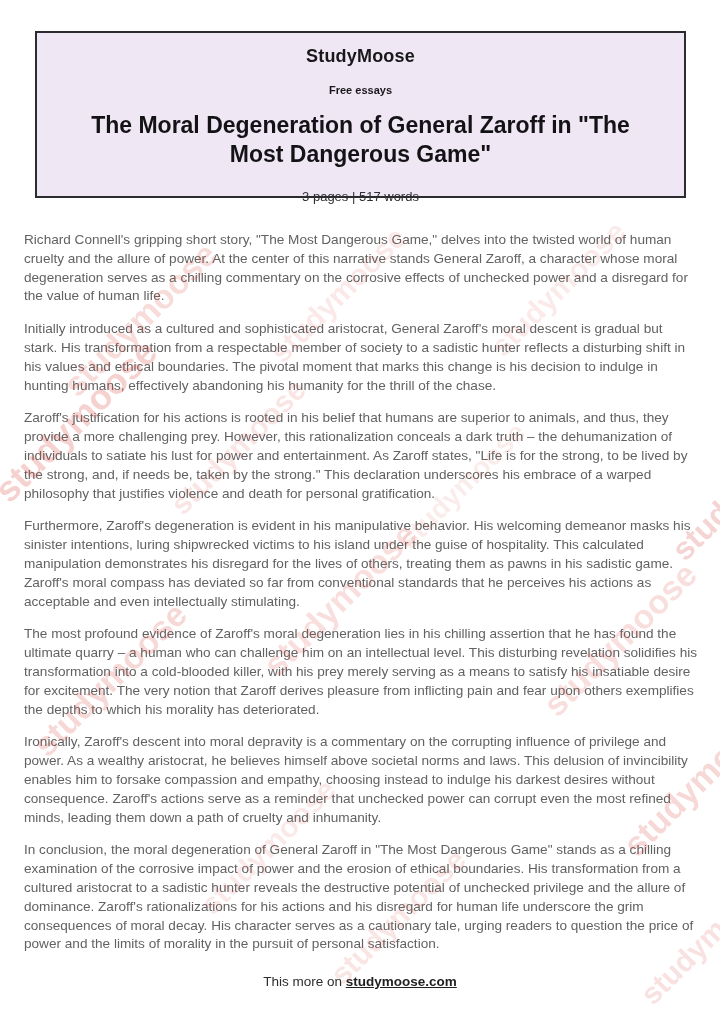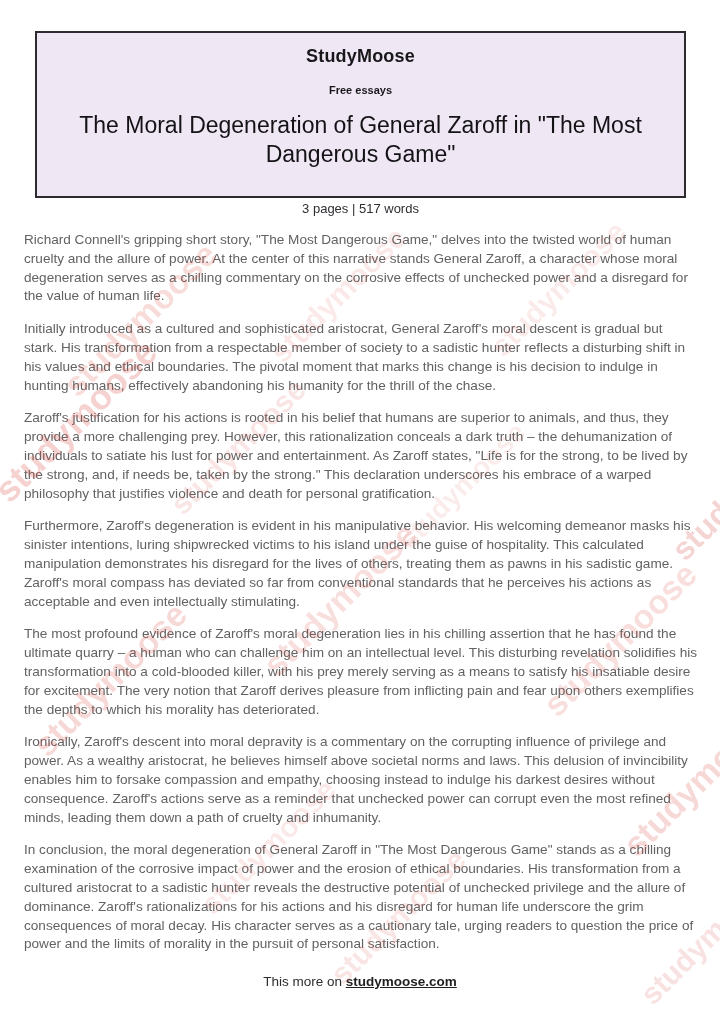--- a/index.html
+++ b/index.html
@@ -38,29 +38,29 @@
     letter-spacing: 0.2px;
   }
   .tagline {
     font-size: 11px;
     font-weight: bold;
     color: #18181b;
     margin-top: 17px;
   }
   .doc-title {
     font-size: 23px;
-    font-weight: normal;
+    font-weight: bold;
     line-height: 1.28;
     color: #131316;
     margin-top: 15px;
   }
   .doc-meta {
     font-size: 13px;
     color: #2e2e33;
-    margin-top: 31px;
+    margin-top: 19px;
   }
 
   
   .essay {
     position: absolute;
     left: 24px;
     top: 231px;
     width: 674px;
     z-index: 1;
     font-size: 13.6px;

